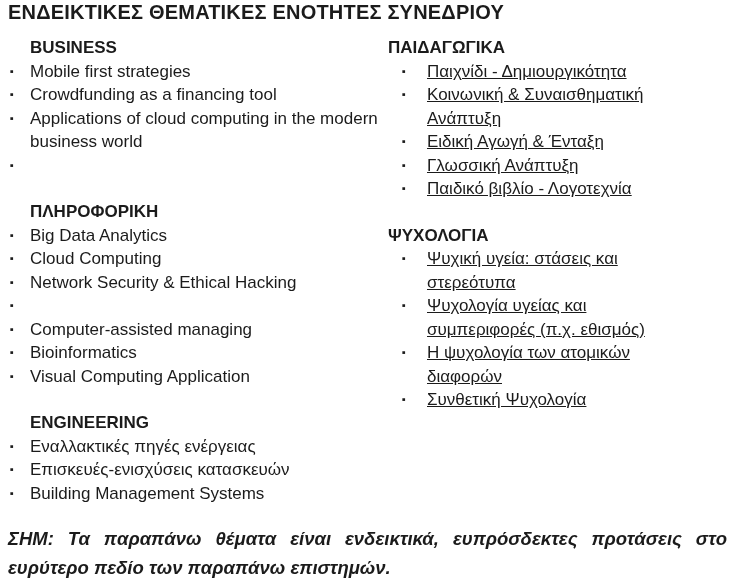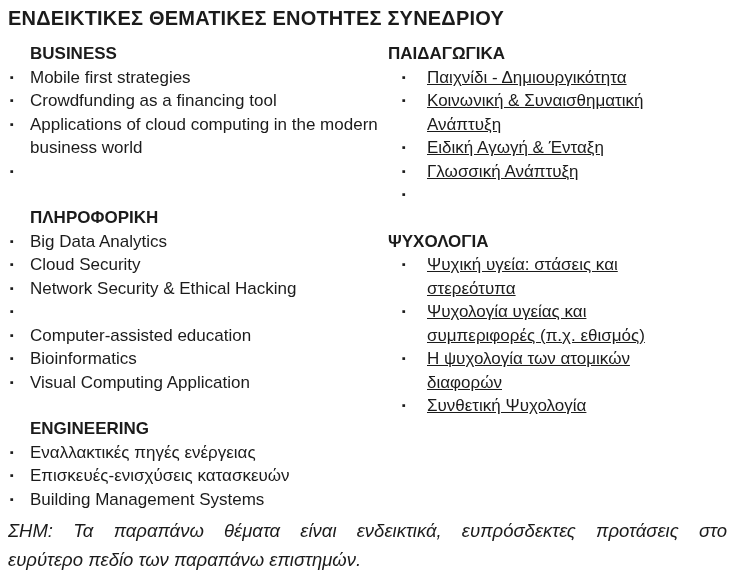--- a/index.html
+++ b/index.html
@@ -3,21 +3,21 @@
 <meta charset="utf-8">
 <style>
   * { box-sizing: border-box; margin: 0; padding: 0; }
   html, body {
     width: 735px; height: 587px;
     background: #ffffff;
     color: #1b1b1b;
     font-family: "Liberation Sans", sans-serif;
     overflow: hidden;
   }
-  .page { padding: 6px 8px 0 8px; width: 735px; }
+  .page { padding: 0 8px 0 8px; width: 735px; }
 
   .title {
     font-size: 20px;
     font-weight: 700;
     letter-spacing: 0.2px;
     line-height: 25px;
     white-space: nowrap;
   }
 
   .cols { display: flex; margin-top: 11px; justify-content: flex-end; }
@@ -46,23 +46,23 @@
     font-size: 11px;
     line-height: 23.5px;
   }
   .col-left  .bullet { width: 22px; padding-left: 2px; }
   .col-right li.topic-item { padding-left: 14px; }
   .col-right .bullet { width: 25px; }
   .col-right .item-text { max-width: 255px; text-decoration: underline; }
   .col-left  .item-text { max-width: 350px; }
 
   .note {
-    margin-top: 6px;
+    margin-top: 20px;
     font-size: 18.5px;
-    font-weight: 400;
+    font-weight: 700;
     font-style: italic;
     line-height: 28.5px;
   }
   .note-line1 { text-align: justify; text-align-last: justify; }
   .note-line2 { text-align: left; }
 </style>
 </head>
 <body>
 
 <div class="page">
@@ -96,32 +96,32 @@
 
       <div class="section">
         <div class="section-heading">ΠΛΗΡΟΦΟΡΙΚΗ</div>
         <ul class="topic-list">
           <li class="topic-item">
             <span class="bullet">▪</span>
             <span class="item-text">Big Data Analytics</span>
           </li>
           <li class="topic-item">
             <span class="bullet">▪</span>
-            <span class="item-text">Cloud Security</span>
+            <span class="item-text">Cloud Computing</span>
           </li>
           <li class="topic-item">
             <span class="bullet">▪</span>
             <span class="item-text">Network Security &amp; Ethical Hacking</span>
           </li>
           <li class="topic-item">
             <span class="bullet">▪</span>
           </li>
           <li class="topic-item">
             <span class="bullet">▪</span>
-            <span class="item-text">Computer-assisted education</span>
+            <span class="item-text">Computer-assisted managing</span>
           </li>
           <li class="topic-item">
             <span class="bullet">▪</span>
             <span class="item-text">Bioinformatics</span>
           </li>
           <li class="topic-item">
             <span class="bullet">▪</span>
             <span class="item-text">Visual Computing Application</span>
           </li>
         </ul>
@@ -163,20 +163,21 @@
           <li class="topic-item">
             <span class="bullet">▪</span>
             <span class="item-text">Ειδική Αγωγή &amp; Ένταξη</span>
           </li>
           <li class="topic-item">
             <span class="bullet">▪</span>
             <span class="item-text">Γλωσσική Ανάπτυξη</span>
           </li>
           <li class="topic-item">
             <span class="bullet">▪</span>
+            <span class="item-text">Παιδικό βιβλίο - Λογοτεχνία</span>
           </li>
         </ul>
       </div>
 
       <div class="section">
         <div class="section-heading">ΨΥΧΟΛΟΓΙΑ</div>
         <ul class="topic-list">
           <li class="topic-item">
             <span class="bullet">▪</span>
             <span class="item-text">Ψυχική υγεία: στάσεις και στερεότυπα</span>

